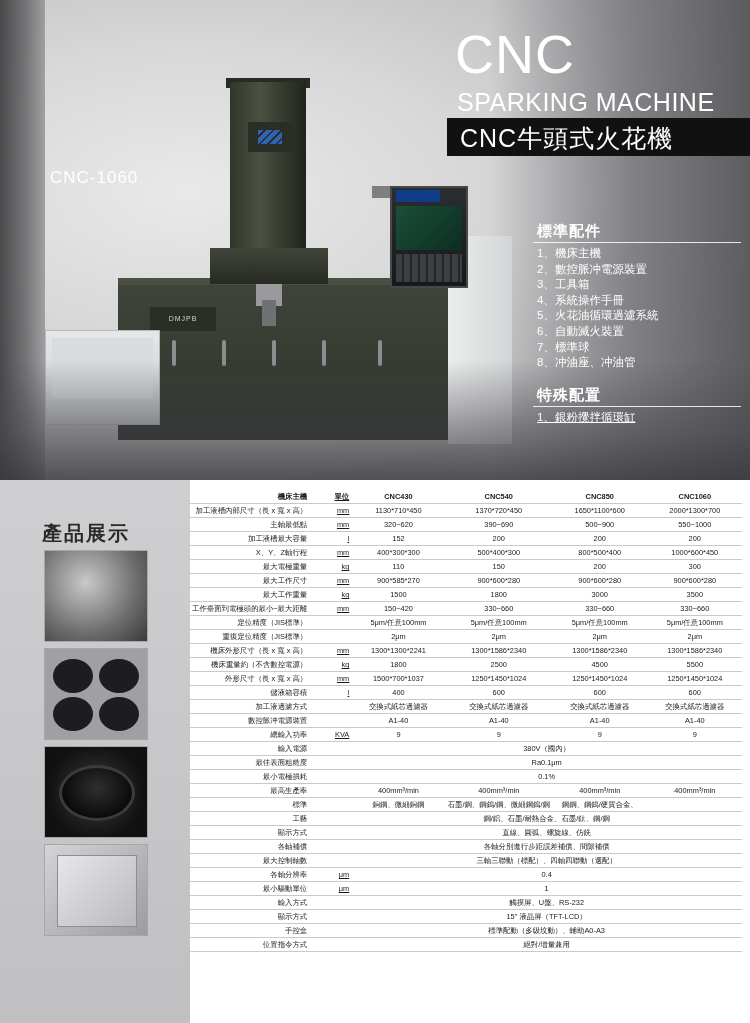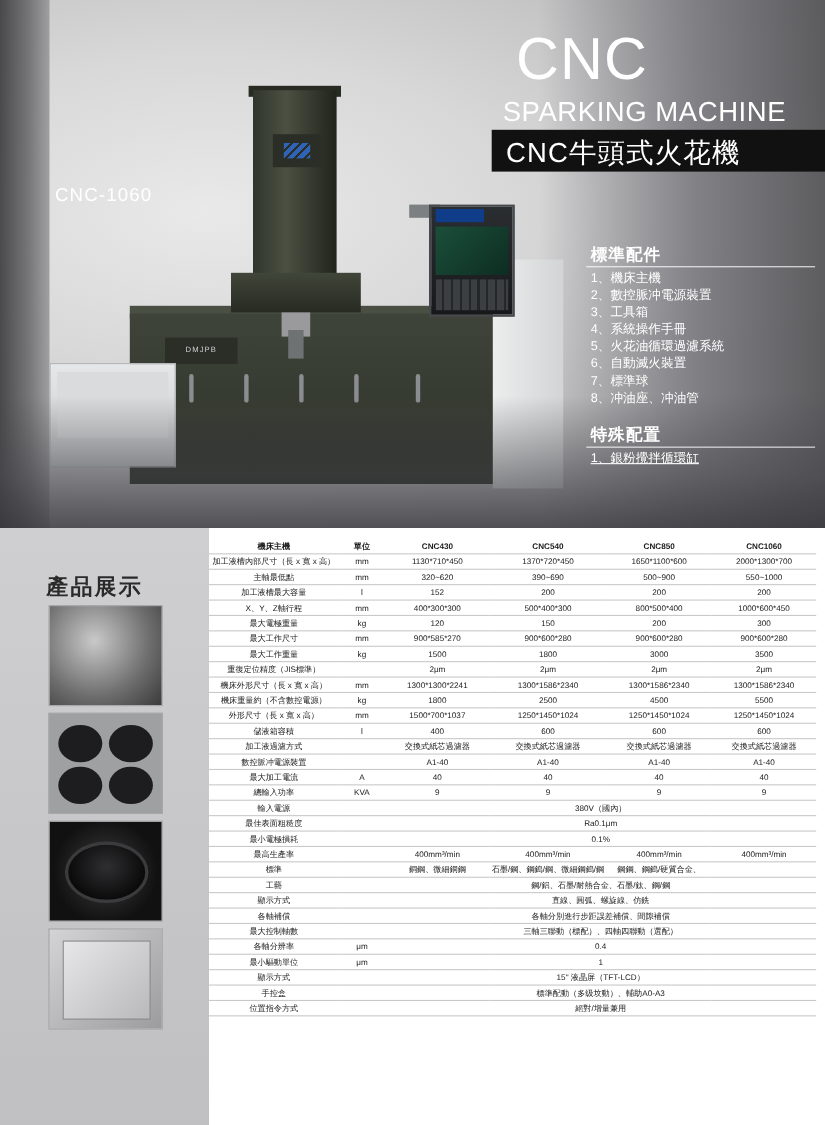--- a/index.html
+++ b/index.html
@@ -31,21 +31,21 @@
     opacity:.85;
   }
   .hero-floor {
     position:absolute; left:0; bottom:0; width:750px; height:120px;
     background:linear-gradient(to bottom, rgba(90,90,95,0) 0%, rgba(70,70,75,.55) 60%, rgba(55,55,60,.8) 100%);
   }
 
   .cnc-title {
     position:absolute; left:455px; top:28px; color:#fff;
     font-family:"Liberation Sans", sans-serif;
-    font-size:54px; line-height:52px; letter-spacing:1px; font-weight:400;margin-left:14px;
+    font-size:54px; line-height:52px; letter-spacing:1px; font-weight:400;
   }
   .cnc-sub {
     position:absolute; left:457px; top:88px; color:#fff;
     font-size:25px; letter-spacing:.5px; font-weight:400;
   }
   .cnc-band {
     position:absolute; left:447px; top:118px; width:303px; height:38px;
     background:#111; 
   }
   .cnc-band-text {
@@ -124,22 +124,22 @@
   .t4 .plate { position:absolute; left:12px; top:10px; width:80px; height:72px; background:linear-gradient(135deg,#e7e7e9,#b9b9bb); border:1px solid #8e8e90; }
 
   table.spec {
     position:absolute; left:190px; top:10px; width:552px;
     border-collapse:collapse; font-size:7.4px; color:#1a1a1a;
   }
   table.spec td {
     border-bottom:1px solid #c9c9cb; padding:1px 2px; height:13.6px; line-height:11px;
     vertical-align:middle; white-space:nowrap;
   }
-  td.lab { width:118px; text-align:center; padding-left:2px; }
-  td.unit { width:44px; text-align:center; }
+  td.lab { width:118px; text-align:right; padding-left:2px; }
+  td.unit { width:44px; text-align:right;text-decoration:underline; }
   td.v { width:97px; text-align:center; }
   tr.hdr td { font-weight:bold; }
   td.span4 { text-align:center; }
 </style>
 </head>
 <body>
 
 <div class="page">
 
   <div class="hero">
@@ -255,21 +255,21 @@
             <td class="lab">X、Y、Z軸行程</td>
             <td class="unit">mm</td>
             <td class="v">400*300*300</td>
             <td class="v">500*400*300</td>
             <td class="v">800*500*400</td>
             <td class="v">1000*600*450</td>
           </tr>
           <tr>
             <td class="lab">最大電極重量</td>
             <td class="unit">kg</td>
-            <td class="v">120</td>
+            <td class="v">110</td>
             <td class="v">150</td>
             <td class="v">200</td>
             <td class="v">300</td>
           </tr>
           <tr>
             <td class="lab">最大工作尺寸</td>
             <td class="unit">mm</td>
             <td class="v">900*585*270</td>
             <td class="v">900*600*280</td>
             <td class="v">900*600*280</td>
@@ -277,20 +277,36 @@
           </tr>
           <tr>
             <td class="lab">最大工作重量</td>
             <td class="unit">kg</td>
             <td class="v">1500</td>
             <td class="v">1800</td>
             <td class="v">3000</td>
             <td class="v">3500</td>
           </tr>
           <tr>
+            <td class="lab">工作臺面到電極頭的最小~最大距離</td>
+            <td class="unit">mm</td>
+            <td class="v">150~420</td>
+            <td class="v">330~660</td>
+            <td class="v">330~660</td>
+            <td class="v">330~660</td>
+          </tr>
+          <tr>
+            <td class="lab">定位精度（JIS標準）</td>
+            <td class="unit"></td>
+            <td class="v">5μm/任意100mm</td>
+            <td class="v">5μm/任意100mm</td>
+            <td class="v">5μm/任意100mm</td>
+            <td class="v">5μm/任意100mm</td>
+          </tr>
+          <tr>
             <td class="lab">重復定位精度（JIS標準）</td>
             <td class="unit"></td>
             <td class="v">2μm</td>
             <td class="v">2μm</td>
             <td class="v">2μm</td>
             <td class="v">2μm</td>
           </tr>
           <tr>
             <td class="lab">機床外形尺寸（長 x 寬 x 高）</td>
             <td class="unit">mm</td>
@@ -333,28 +349,20 @@
           </tr>
           <tr>
             <td class="lab">數控脈冲電源裝置</td>
             <td class="unit"></td>
             <td class="v">A1-40</td>
             <td class="v">A1-40</td>
             <td class="v">A1-40</td>
             <td class="v">A1-40</td>
           </tr>
           <tr>
-            <td class="lab">最大加工電流</td>
-            <td class="unit">A</td>
-            <td class="v">40</td>
-            <td class="v">40</td>
-            <td class="v">40</td>
-            <td class="v">40</td>
-          </tr>
-          <tr>
             <td class="lab">總輸入功率</td>
             <td class="unit">KVA</td>
             <td class="v">9</td>
             <td class="v">9</td>
             <td class="v">9</td>
             <td class="v">9</td>
           </tr>
           <tr>
             <td class="lab">輸入電源</td>
             <td class="unit"></td>
@@ -410,20 +418,25 @@
             <td class="lab">各軸分辨率</td>
             <td class="unit">μm</td>
             <td class="span4" colspan="4">0.4</td>
           </tr>
           <tr>
             <td class="lab">最小驅動單位</td>
             <td class="unit">μm</td>
             <td class="span4" colspan="4">1</td>
           </tr>
           <tr>
+            <td class="lab">輸入方式</td>
+            <td class="unit"></td>
+            <td class="span4" colspan="4">觸摸屏、U盤、RS-232</td>
+          </tr>
+          <tr>
             <td class="lab">顯示方式</td>
             <td class="unit"></td>
             <td class="span4" colspan="4">15" 液晶屏（TFT-LCD）</td>
           </tr>
           <tr>
             <td class="lab">手控盒</td>
             <td class="unit"></td>
             <td class="span4" colspan="4">標準配動（多级坟動）、輔助A0-A3</td>
           </tr>
           <tr>

